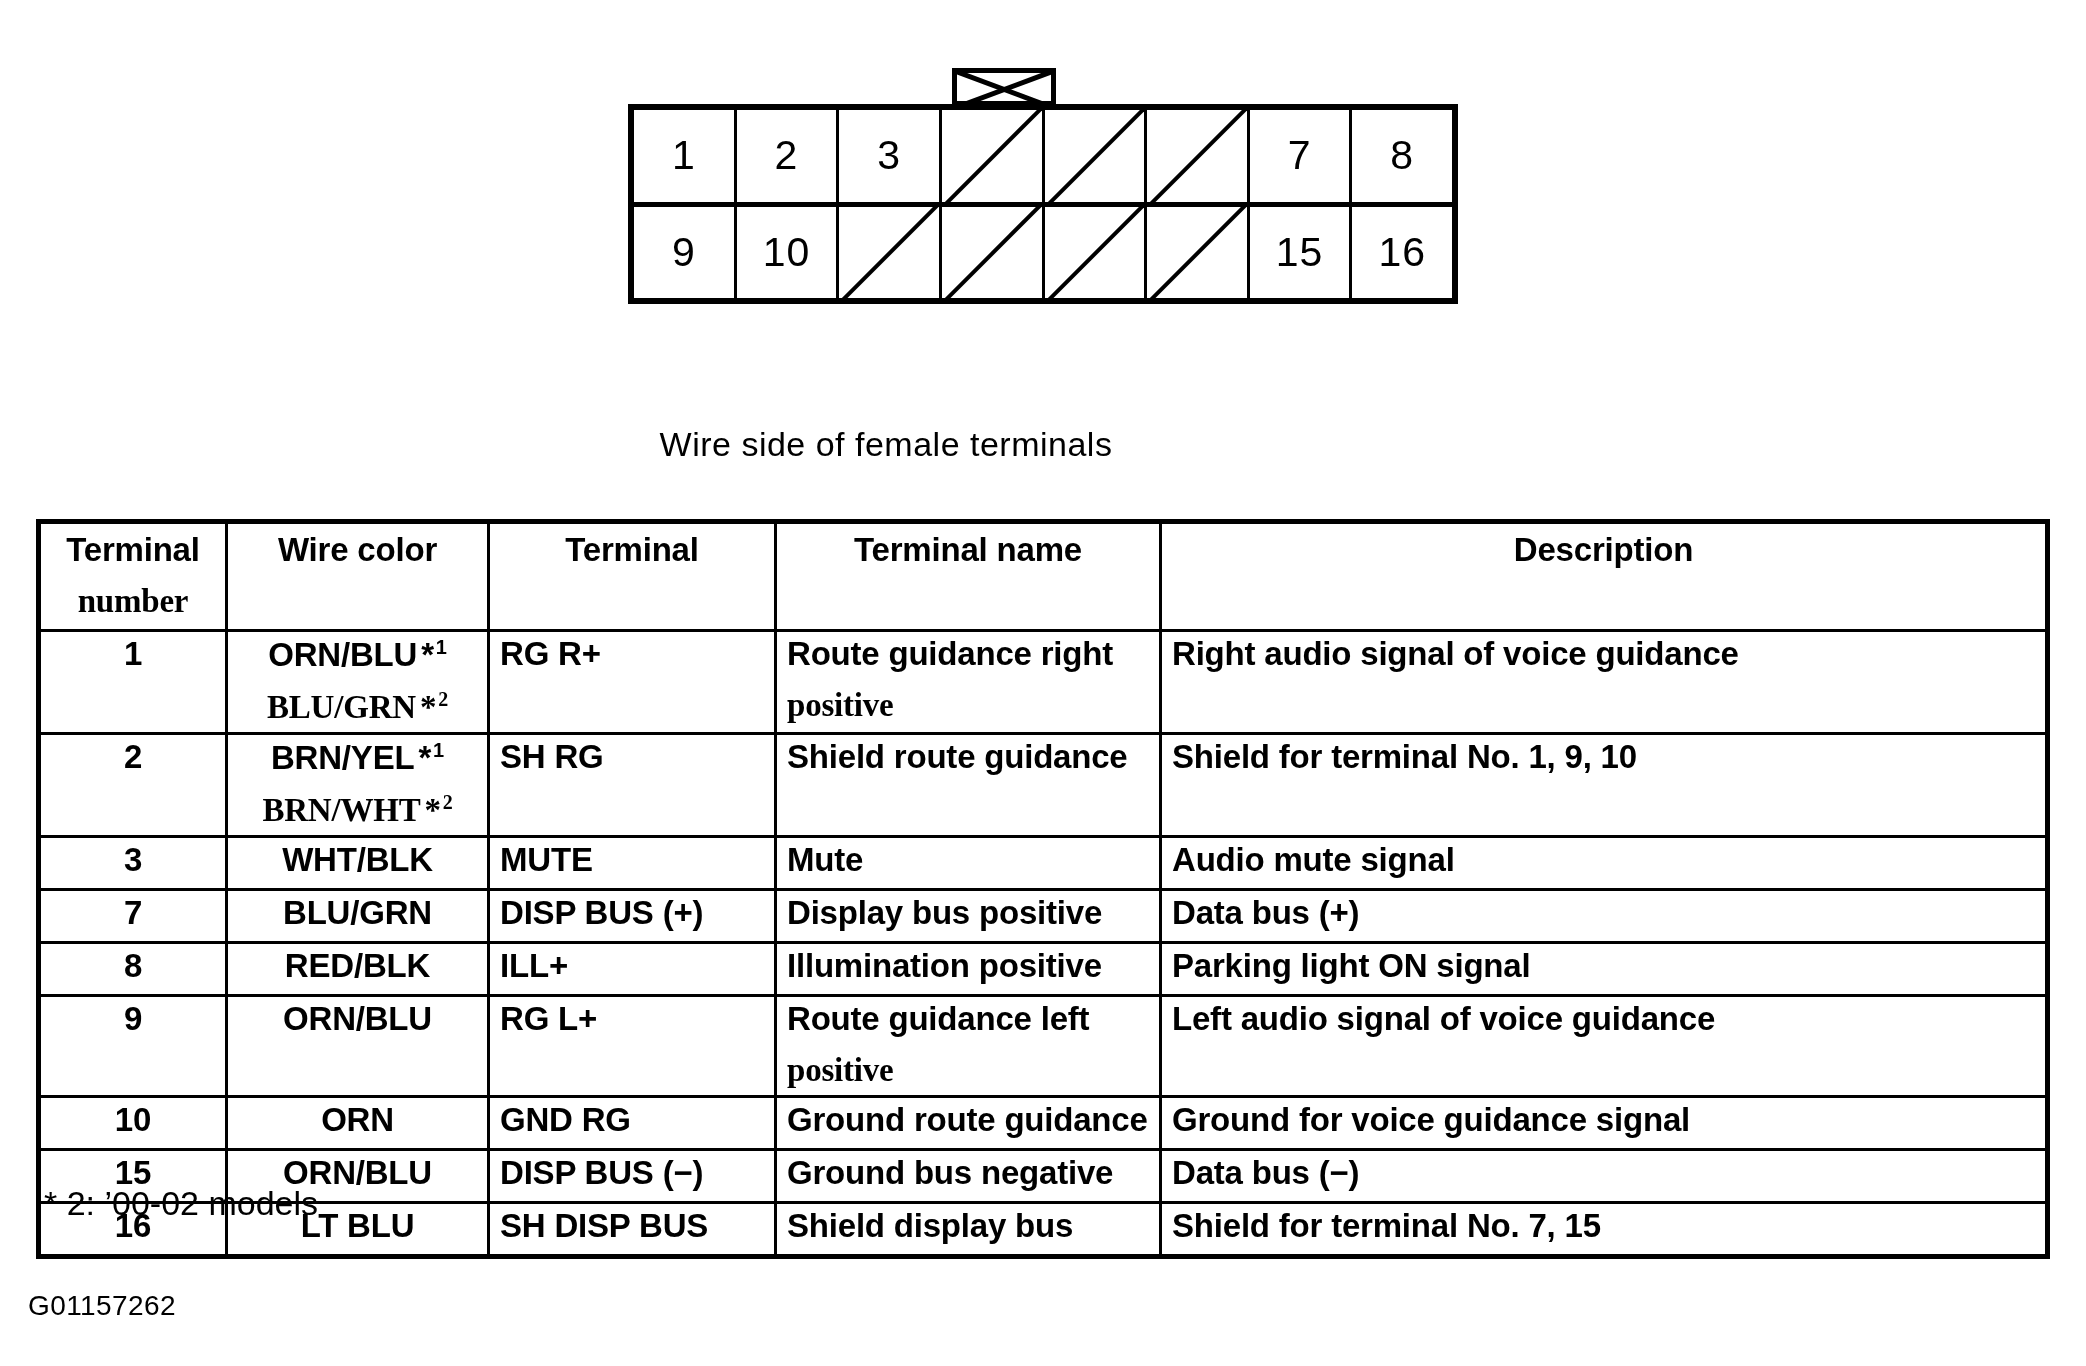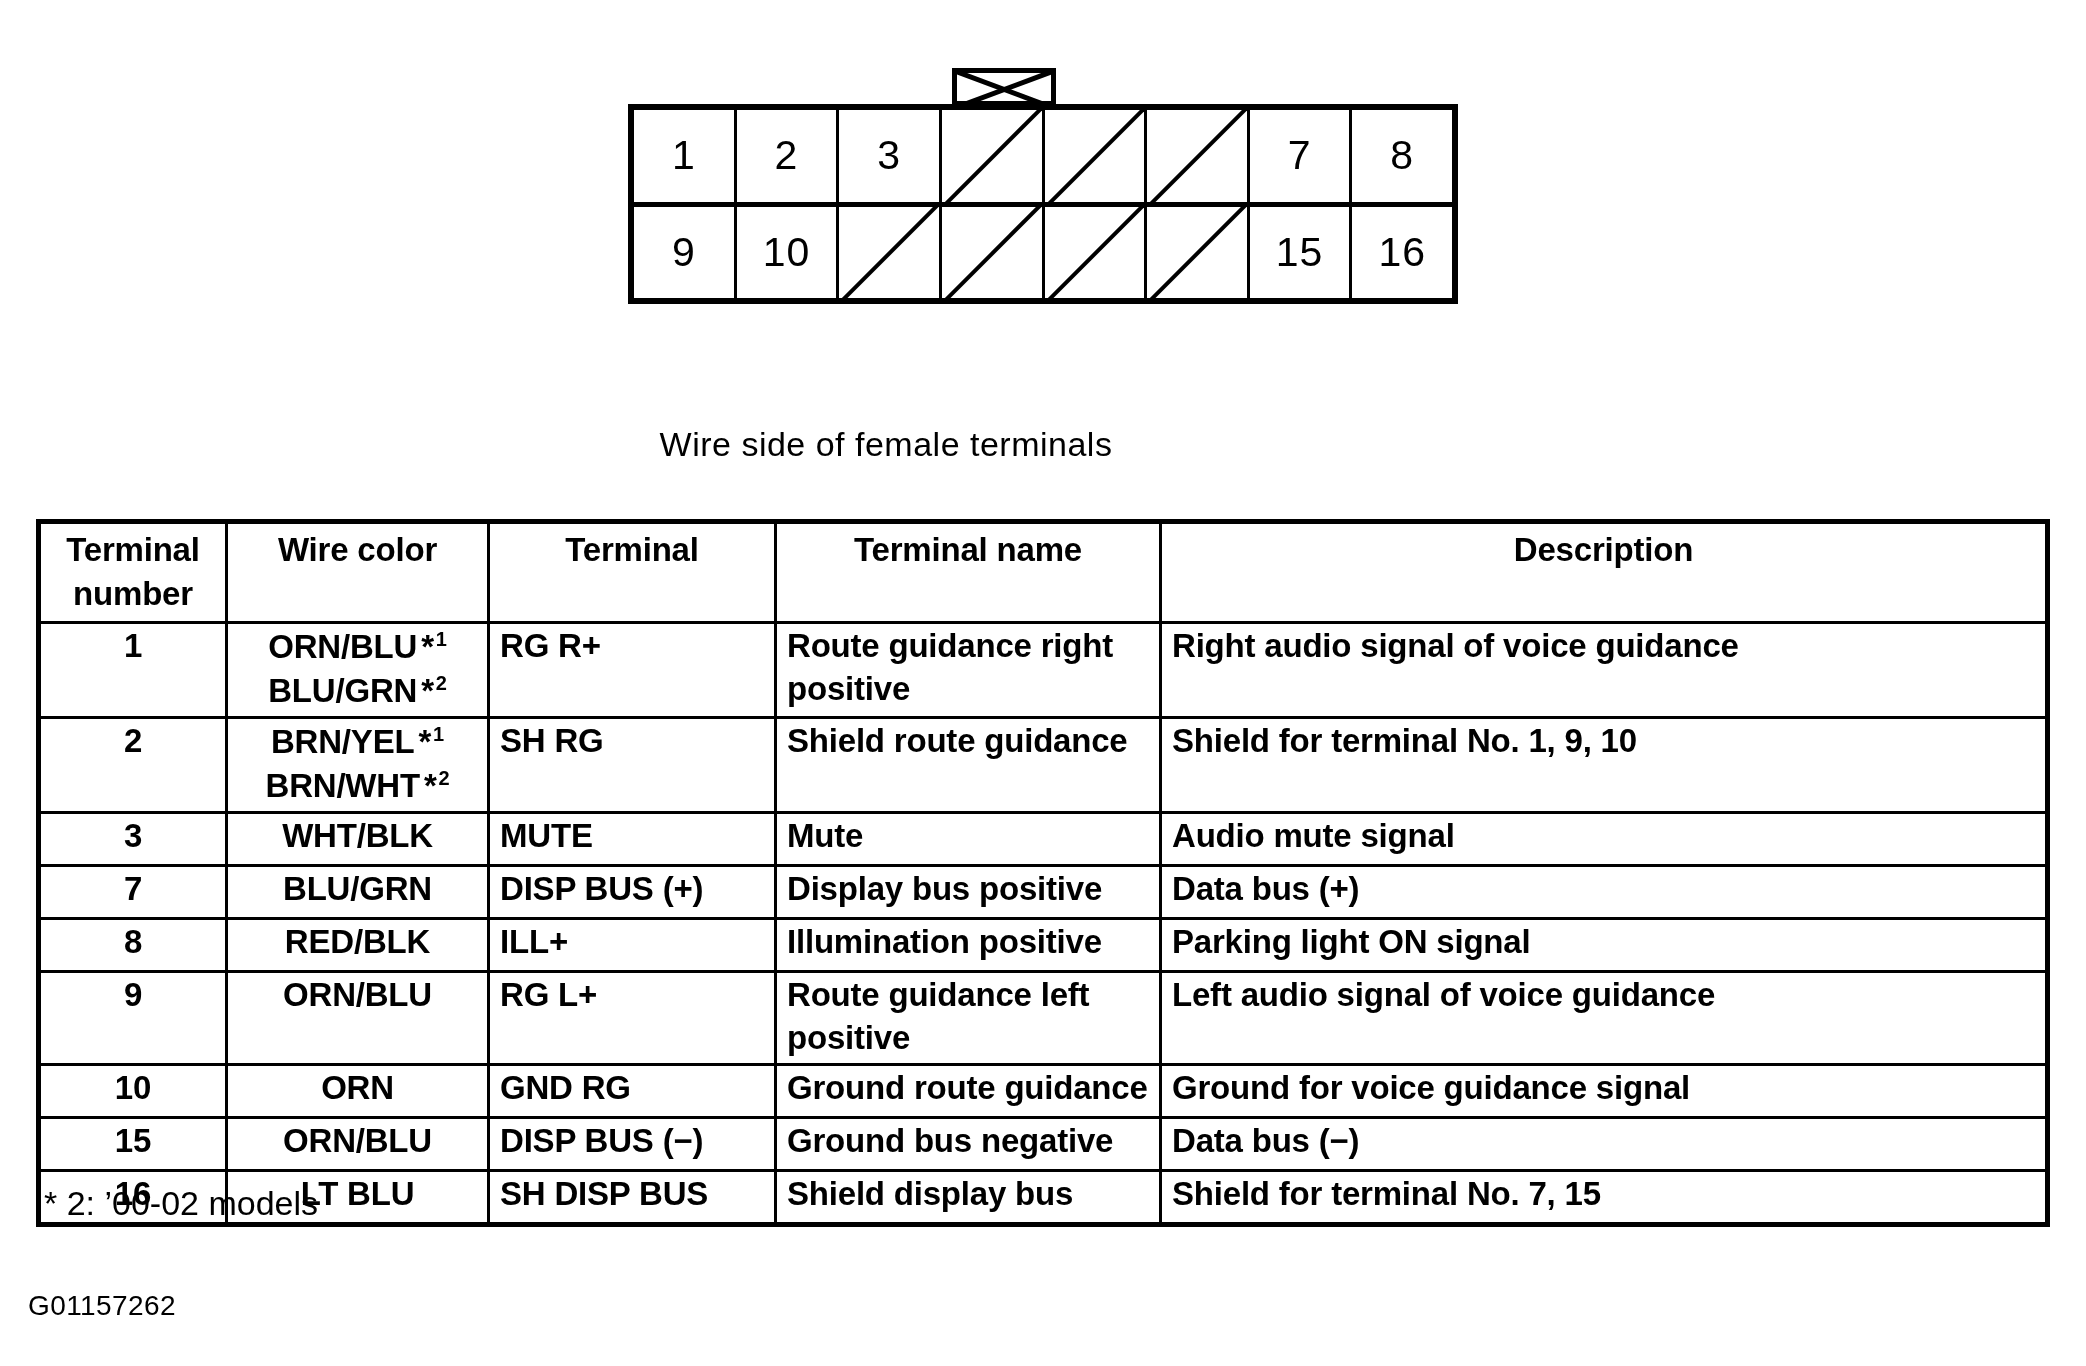--- a/index.html
+++ b/index.html
@@ -160,21 +160,21 @@
   td.c-color { text-align: center; width: 247px; }
   td.c-term  { text-align: left;   width: 272px; }
   td.c-name  { text-align: left;   width: 370px; }
   td.c-desc  { text-align: left; }
   th.h-num   { width: 172px; }
   th.h-color { width: 247px; }
   th.h-term  { width: 272px; }
   th.h-name  { width: 370px; }
 
   .cell-line { display: block; white-space: nowrap; }
-  .cell-line + .cell-line { margin-top: 6px; }
+  .cell-line + .cell-line { margin-top: 14px; font-family: Liberation Serif, serif; }
   .fn-mark {
     font-size: 33px;
     font-weight: bold;
     padding-left: 4px;
   }
   .fn-sup {
     font-size: 20px;
     vertical-align: super;
     font-weight: bold;
     padding-left: 2px;

